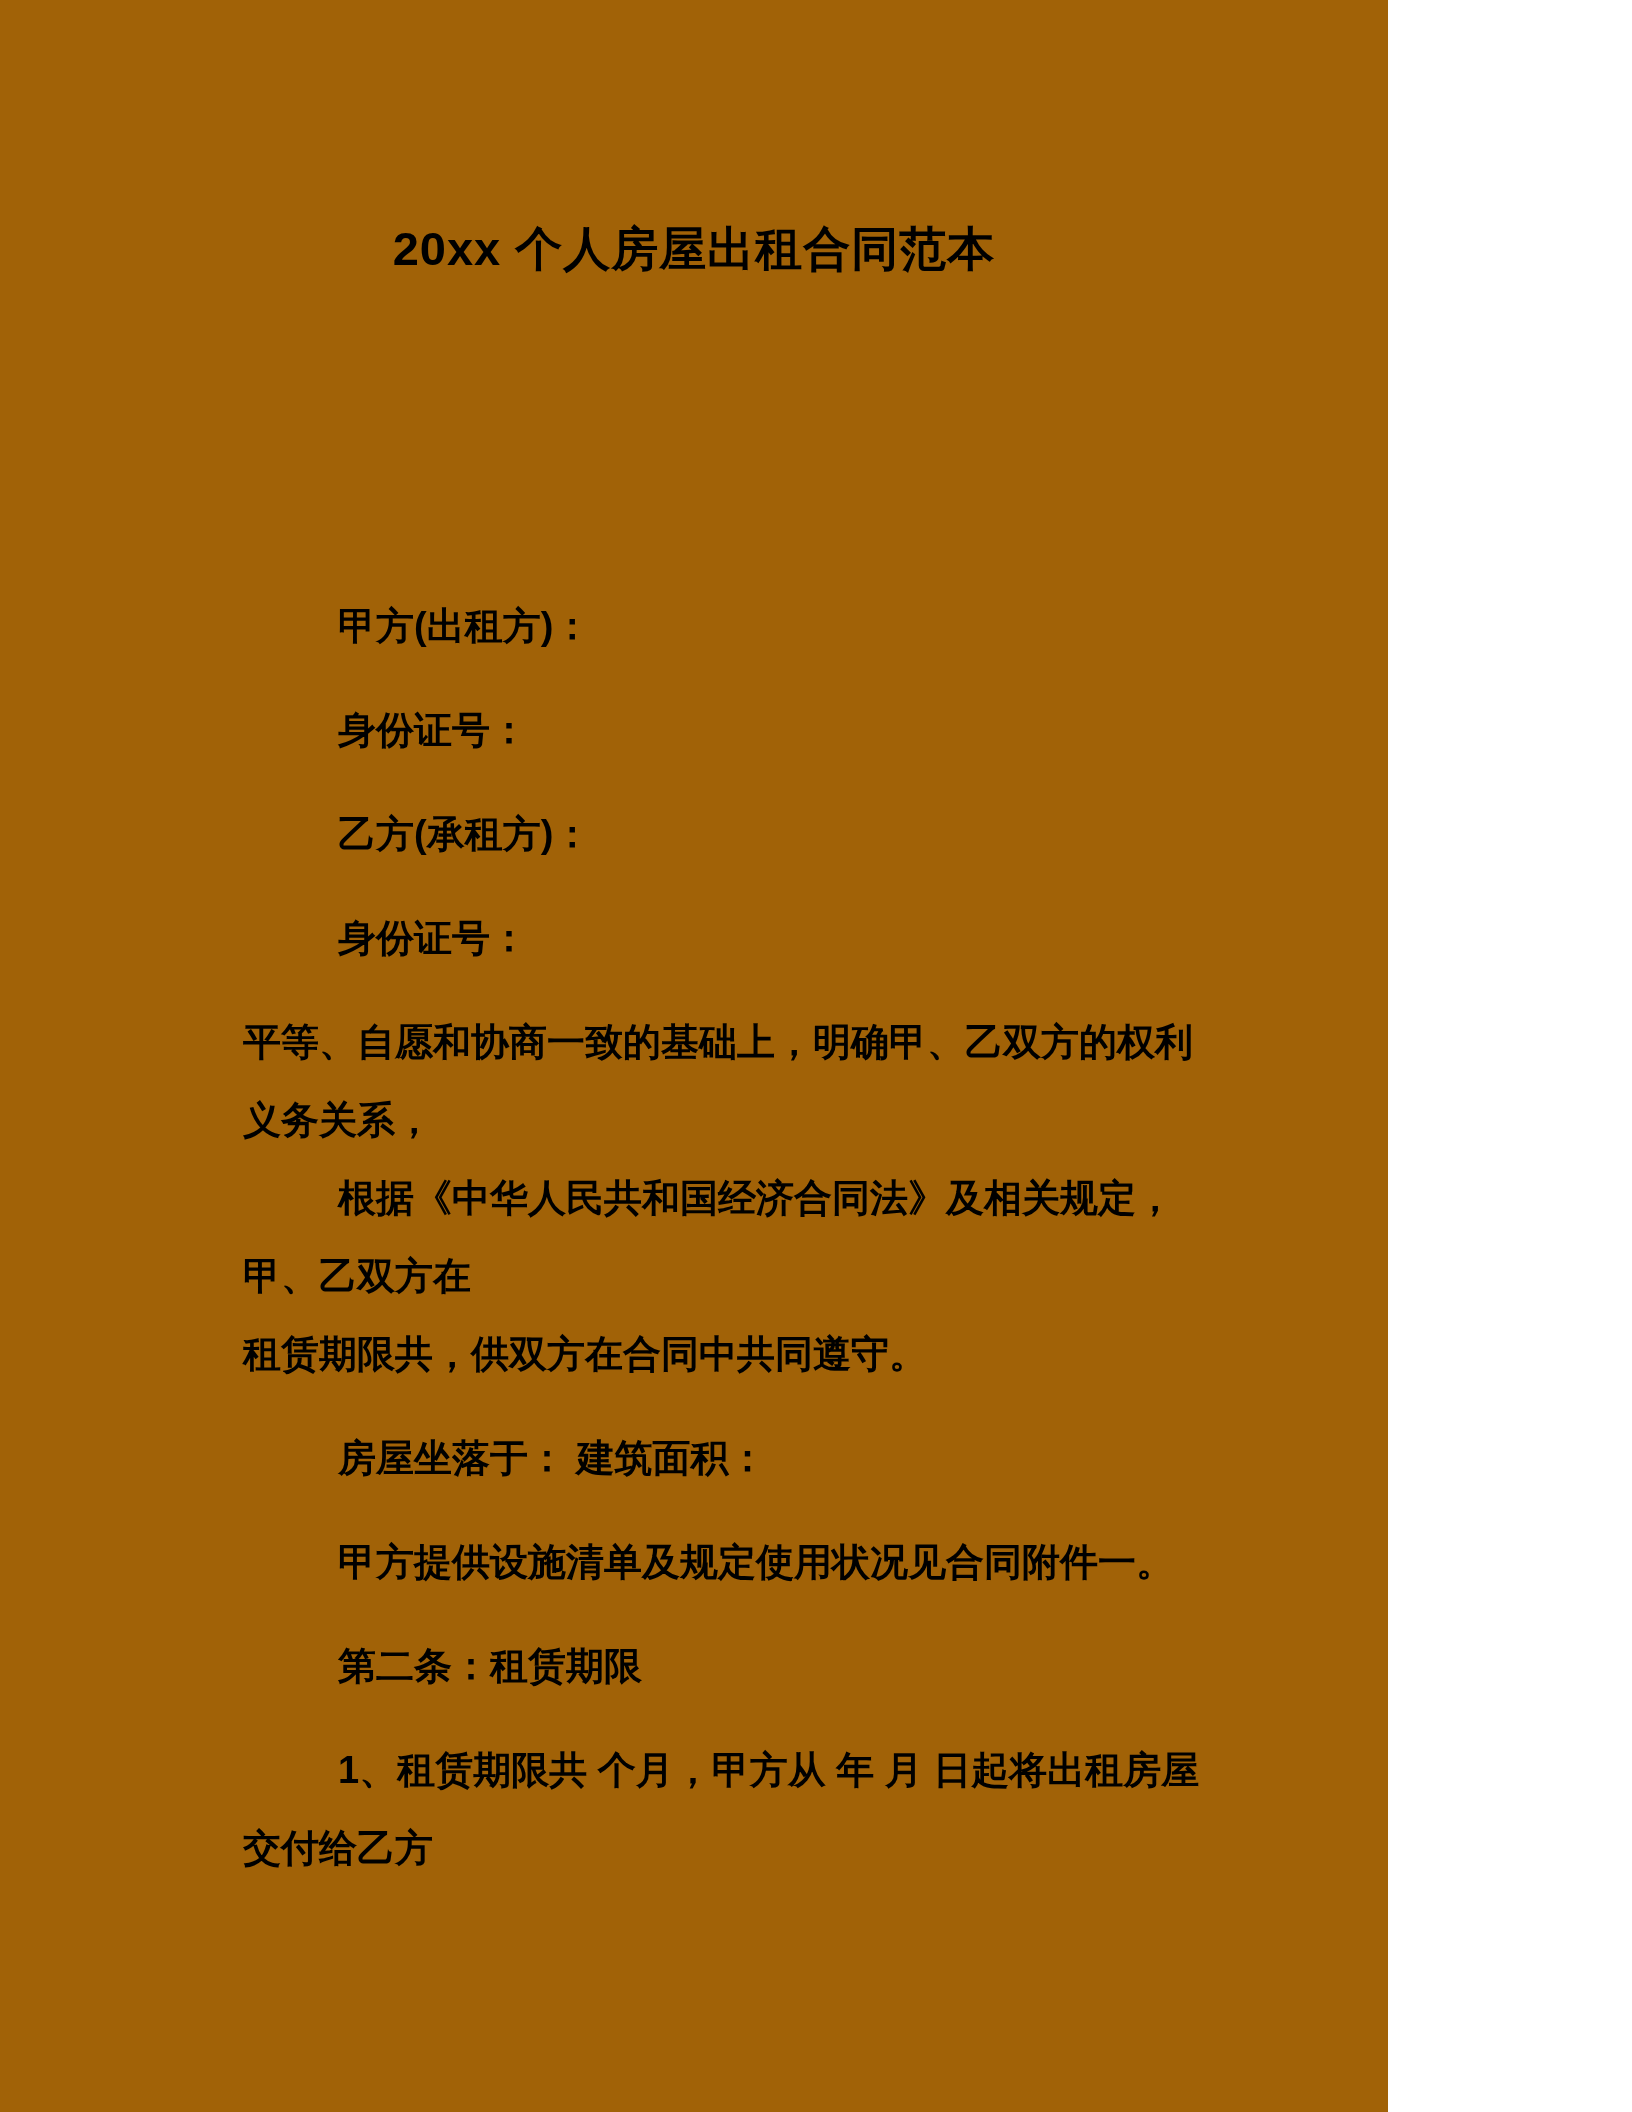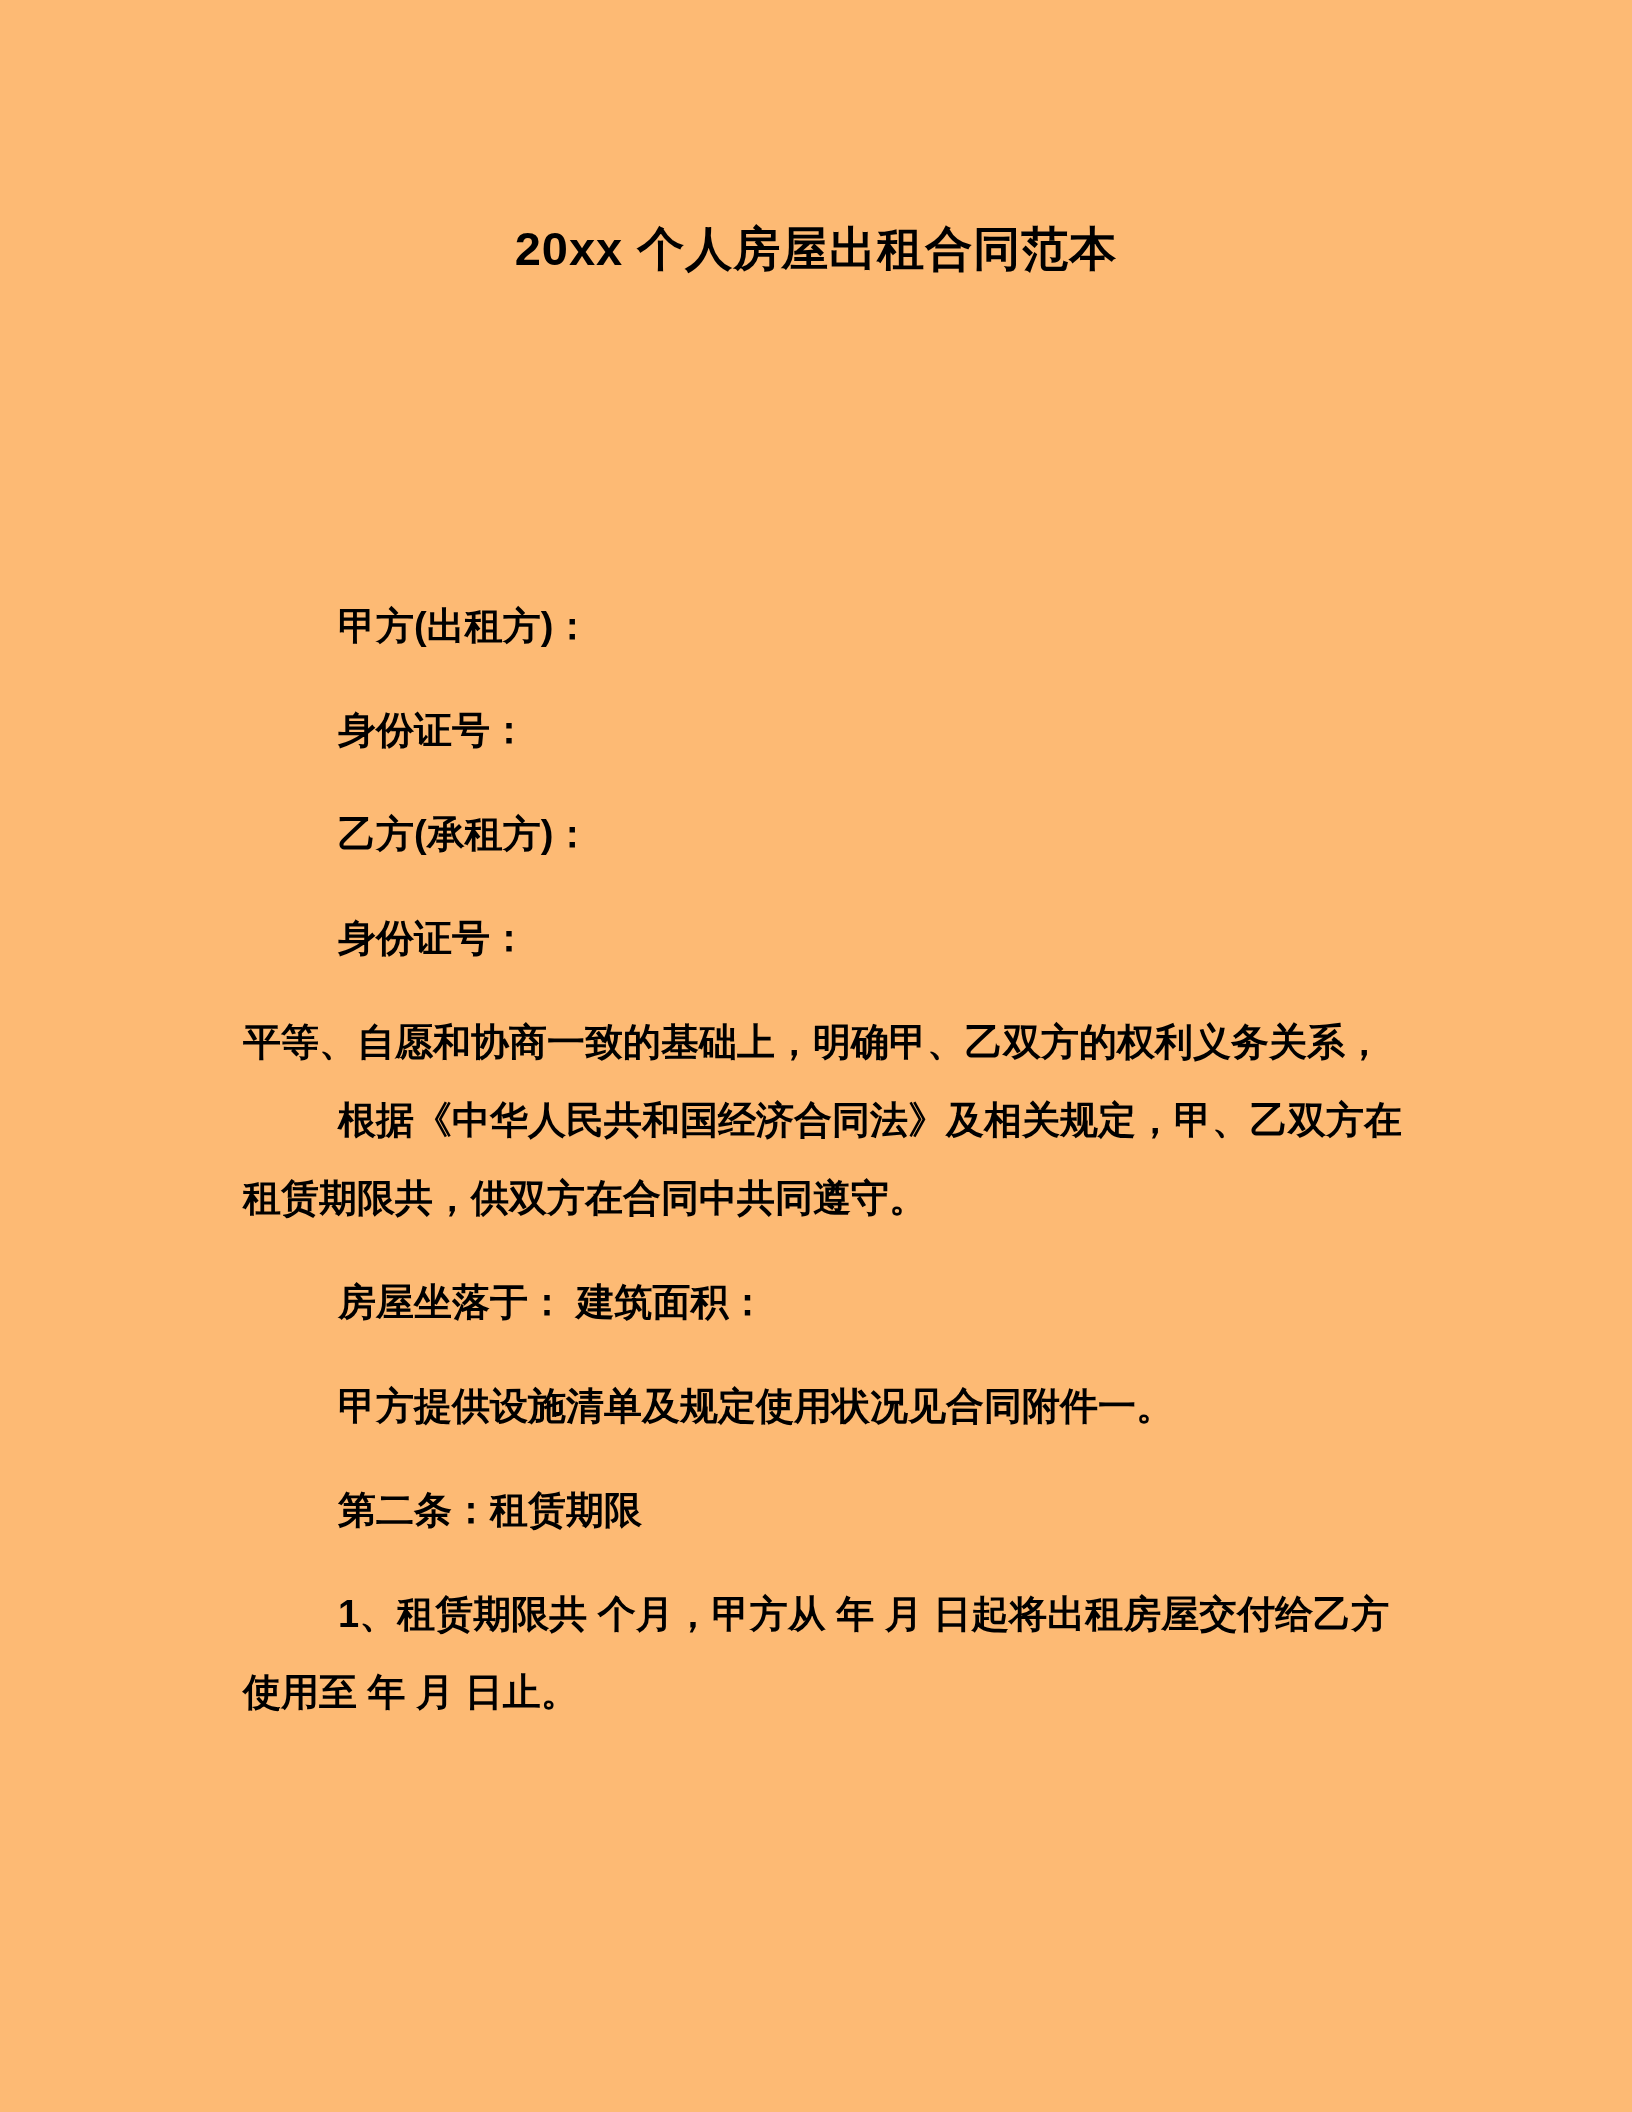--- a/index.html
+++ b/index.html
@@ -2,23 +2,23 @@
 <html><head>
 <meta charset="utf-8">
 <style>
   html, body {
     margin: 0;
     padding: 0;
     background: #ffffff;
   }
   .page {
     position: relative;
-    width: 1632px;
+    width: 1388px;
     height: 2112px;
-    background: #fdba74;
+    background: #a16207;
     box-sizing: border-box;
     padding-top: 213px;
     overflow: hidden;
     font-family: "Liberation Sans", sans-serif;
     font-weight: bold;
     color: #000000;
   }
   .doc-title {
     font-size: 47px;
     line-height: 72px;
@@ -82,17 +82,16 @@
     <div class="para">
       <div class="line indent">甲方提供设施清单及规定使用状况见合同附件一。</div>
     </div>
 
     <div class="para">
       <div class="line indent">第二条：租赁期限</div>
     </div>
 
     <div class="para">
       <div class="line indent">1、租赁期限共 个月，甲方从 年 月 日起将出租房屋交付给乙方</div>
-      <div class="line">使用至 年 月 日止。</div>
     </div>
 
   </div>
 </div>
 
 </body></html>

